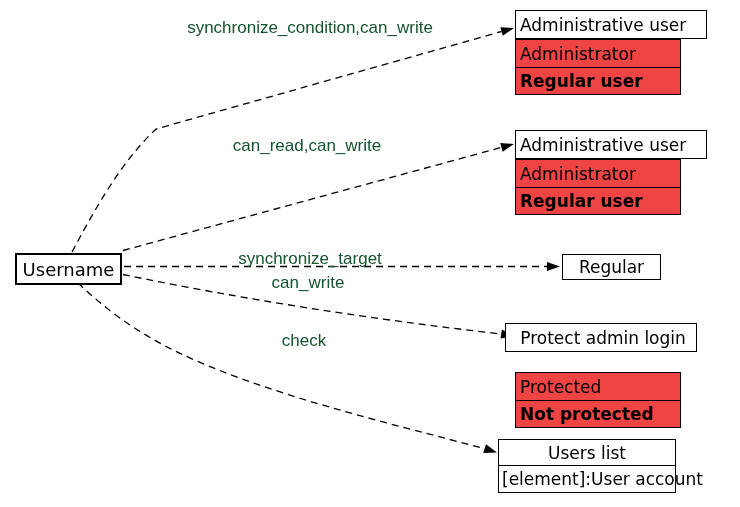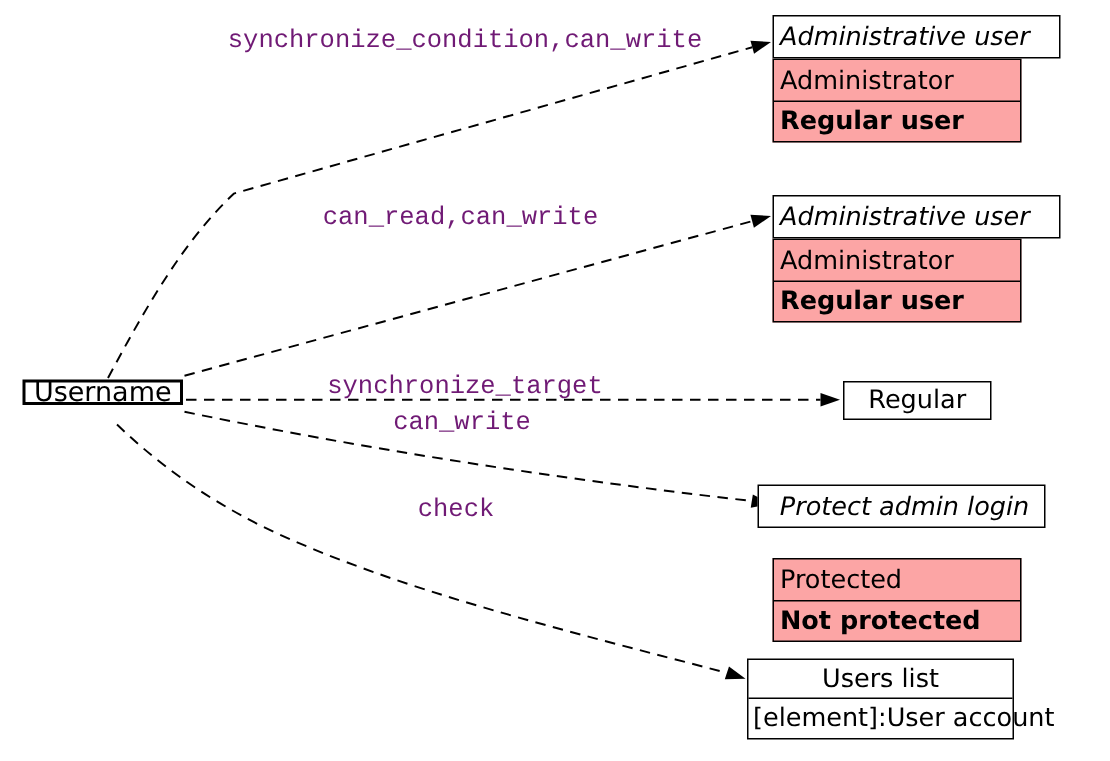--- a/index.html
+++ b/index.html
@@ -21,25 +21,25 @@
     fill: none;
     stroke: #000000;
     stroke-width: 1.3;
     stroke-dasharray: 7 5;
   }
   .arrowhead { fill: #000000; stroke: none; }
 
   .edge-label {
     position: absolute;
     transform: translateX(-50%);
-    font-family: Liberation Mono, monospace;
+    font-family: Liberation Sans, sans-serif;
     font-size: 17px;
     line-height: 21px;
     white-space: nowrap;
-    color: #701a75;
+    color: #14532d;
   }
 
   .plain-node {
     position: absolute;
     box-sizing: border-box;
     border: 2px solid #000000;
     background: #ffffff;
     display: flex;
     align-items: center;
     justify-content: center;
@@ -54,28 +54,27 @@
     width: 192px;
     height: 29px;
     border: 1.5px solid #000000;
     background: #ffffff;
     display: flex;
     align-items: center;
     padding-left: 4px;
     font-size: 17px;
     white-space: nowrap;
     z-index: 2;
-    font-style: italic;
   }
   .combo-options {
     position: absolute;
     box-sizing: border-box;
     width: 166px;
     border: 1.5px solid #000000;
-    background: #fca5a5;
+    background: #ef4444;
     z-index: 1;
   }
   .opt-row {
     box-sizing: border-box;
     height: 27px;
     display: flex;
     align-items: center;
     padding-left: 4px;
     font-size: 17px;
     white-space: nowrap;
@@ -130,21 +129,21 @@
     <path class="edge-path" d="M 78 283 C 103 307 133 330 175 351 C 262 393 380 421 484.6 448.6"></path>
     <polygon class="arrowhead" points="497,452.5 483.2,452.9 486,444.3"></polygon>
   </svg>
 
   <div class="edge-label" style="left:310px; top:17px;">synchronize_condition,can_write</div>
   <div class="edge-label" style="left:307px; top:135px;">can_read,can_write</div>
   <div class="edge-label" style="left:308px; top:272px;">can_write</div>
   <div class="edge-label" style="left:310px; top:248px;">synchronize_target</div>
   <div class="edge-label" style="left:304px; top:330px;">check</div>
 
-  <div class="plain-node" style="left:15px; top:253px; width:107px; height:17px;">
+  <div class="plain-node" style="left:15px; top:253px; width:107px; height:32px;">
     <span>Username</span>
   </div>
 
   <div>
     <div class="combo-header" style="left:515px; top:10px;">
       <span>Administrative user</span>
     </div>
     <div class="combo-options" style="left:515px; top:39px;">
       <div class="opt-row">Administrator</div>
       <div class="opt-row">Regular user</div>

